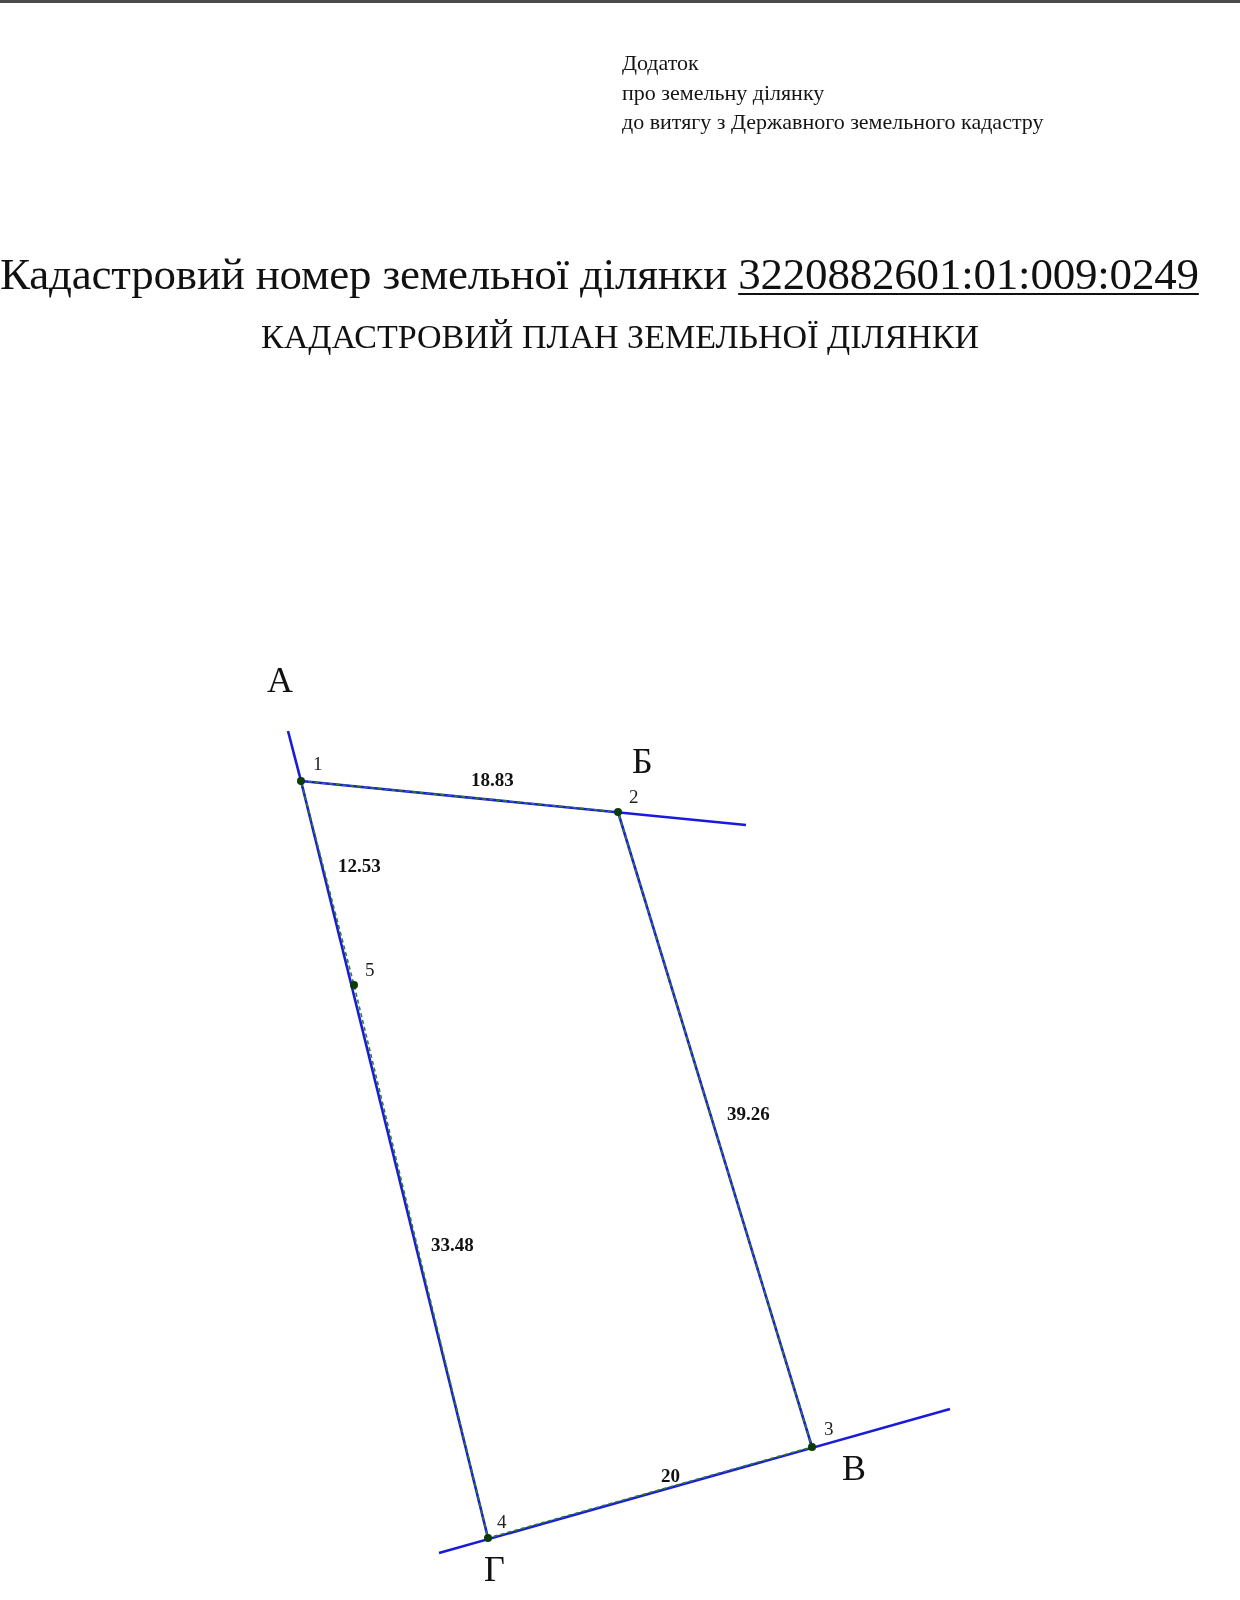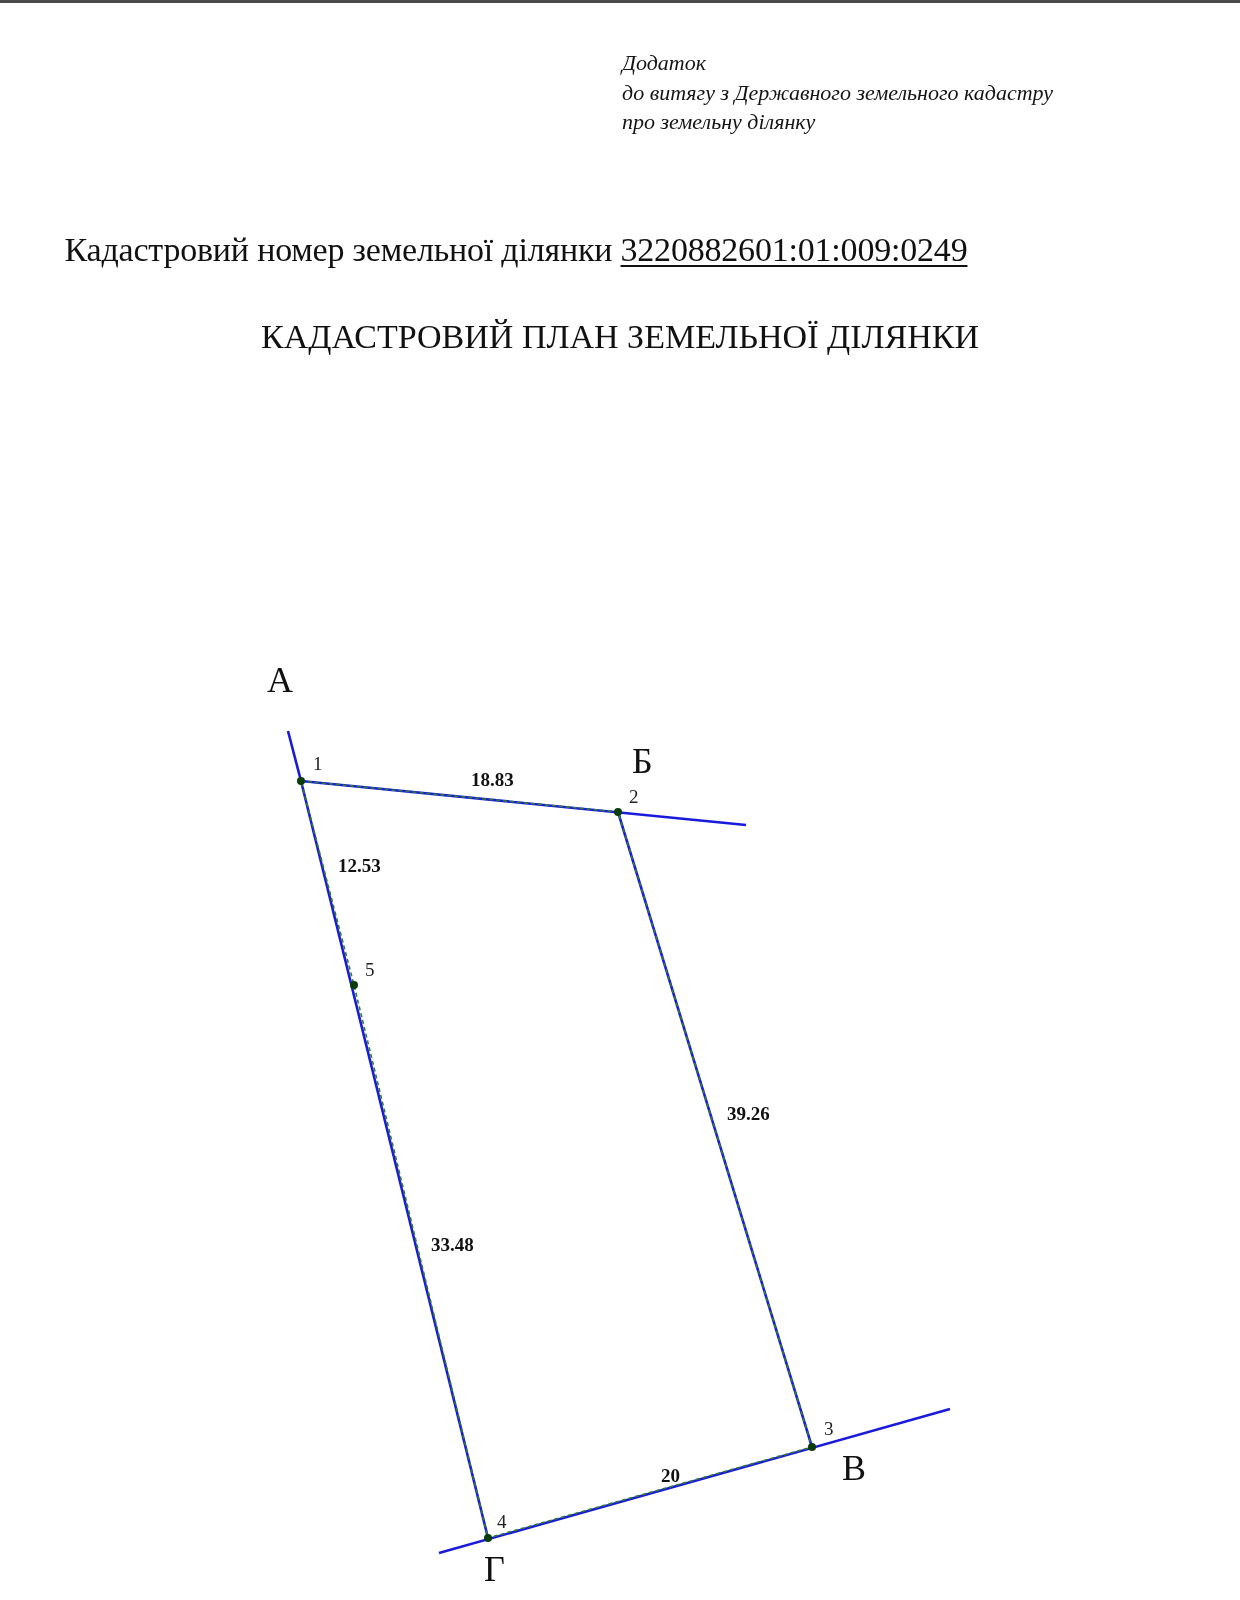--- a/index.html
+++ b/index.html
@@ -4,44 +4,44 @@
 <style>
   html, body { margin: 0; padding: 0; }
   body {
     width: 1240px; height: 1600px; background: #ffffff; position: relative; overflow: hidden;
     font-family: "Liberation Serif", "DejaVu Serif", serif; color: #111;
   }
   .top-border { position: absolute; left: 0; top: 0; width: 1240px; height: 3px; background: #4a4a4a; }
   .appendix {
     position: absolute; left: 622px; top: 48px; font-size: 22px; line-height: 29.5px; color: #141414;
   }
-  .appendix div { white-space: nowrap; font-style: italic; }
+  .appendix div { white-space: nowrap; }
   .cad-number-line {
-    position: absolute; left: 0; width: 1032px; top: 231px; text-align: center;
-    font-size: 34px; white-space: nowrap; letter-spacing: -0.2px;
+    position: absolute; left: 0; width: 1032px; top: 248px; text-align: center;
+    font-size: 45px; white-space: nowrap; letter-spacing: -0.2px;
   }
   .cad-number-line .num { text-decoration: underline; text-decoration-thickness: 1.5px; text-underline-offset: 4px; }
   .plan-title {
     position: absolute; left: 0; width: 1240px; top: 318px; text-align: center;
     font-size: 34px; white-space: nowrap;
   }
   svg.plan { position: absolute; left: 0; top: 0; }
   .lbl-corner { font-family: "Liberation Serif", serif; font-size: 36px; fill: #111; }
   .lbl-pt { font-family: "Liberation Serif", serif; font-size: 19px; fill: #222; }
   .lbl-len { font-family: "Liberation Serif", serif; font-size: 19px; font-weight: bold; fill: #111; }
 </style>
 </head>
 <body>
 
 <div class="top-border"></div>
 
 <div class="appendix">
   <div>Додаток</div>
+  <div>про земельну ділянку</div>
   <div>до витягу з Державного земельного кадастру</div>
-  <div>про земельну ділянку</div>
 </div>
 
 <div class="cad-number-line">
   <span>Кадастровий номер земельної ділянки</span>
   <span class="num">3220882601:01:009:0249</span>
 </div>
 
 <div class="plan-title">КАДАСТРОВИЙ ПЛАН ЗЕМЕЛЬНОЇ ДІЛЯНКИ</div>
 
 <svg class="plan" width="1240" height="1600" viewBox="0 0 1240 1600">

